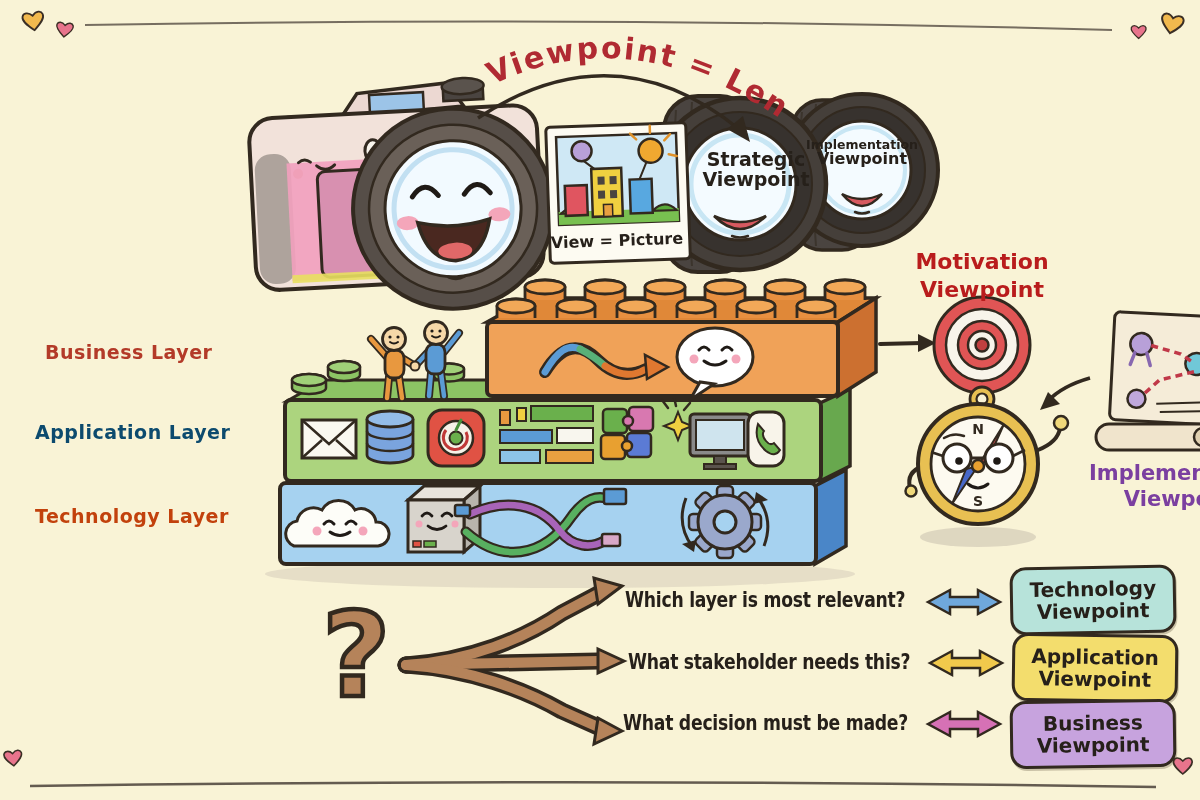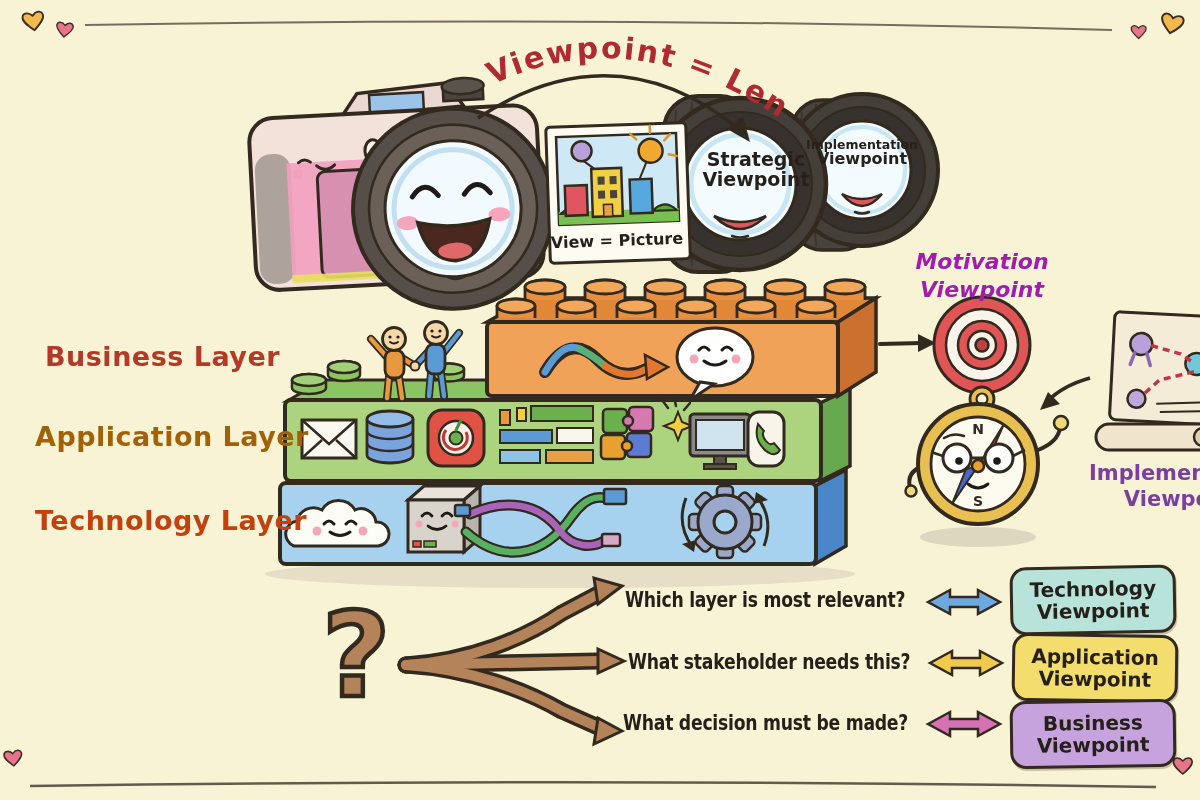--- a/index.html
+++ b/index.html
@@ -1,21 +1,21 @@
 <!DOCTYPE html>
 <html><head>
 <meta charset="utf-8">
 <style>
   html,body{margin:0;padding:0;overflow:hidden;}
   .stage{position:relative;width:1200px;height:800px;background:#f9f3d6;overflow:hidden;
          font-family:"DejaVu Sans","Liberation Sans",sans-serif;}
   .stage svg{position:absolute;left:0;top:0;}
   .txt{position:absolute;font-weight:bold;color:#26201a;white-space:nowrap;}
   .center{text-align:center;}
-  .layer-label{font-size:27px;letter-spacing:.5px;}
+  .layer-label{font-size:19px;letter-spacing:.5px;}
   .lens-text{line-height:1.05;}
   .q{font-size:21px;transform:scaleX(.82);transform-origin:left center;letter-spacing:-.3px;}
   .vbox{position:absolute;width:160px;height:62px;border:3.5px solid #32291f;border-radius:16px;
         display:flex;flex-direction:column;align-items:center;justify-content:center;
         font-weight:bold;font-size:20px;line-height:1.12;color:#26201a;box-shadow:1px 2px 0 rgba(60,45,25,.25);}
   .qmark{font-size:118px;font-weight:bold;color:#b5835a;-webkit-text-stroke:4.5px #32291f;line-height:1;}
   .purple2{line-height:1.25;font-size:22px;}
 </style>
 </head>
 <body>
@@ -396,24 +396,24 @@
   <div>Strategic</div>
   <div>Viewpoint</div>
 </div>
 <div class="txt center lens-text" style="left:800px;top:138px;width:124px;">
   <div style="font-size:12.5px;">Implementation</div>
   <div style="font-size:16px;">Viewpoint</div>
 </div>
 <div class="txt center" style="left:550px;top:231px;width:134px;font-size:16px;transform:rotate(-2deg);">View = Picture</div>
 
 <div class="txt layer-label" style="left: 45px; top: 341px; color: rgb(179, 58, 40);">Business Layer</div>
-<div class="txt layer-label" style="left: 35px; top: 421px; color: #a16207;">Application Layer</div>
+<div class="txt layer-label" style="left: 35px; top: 421px; color: #0c4a6e;">Application Layer</div>
 <div class="txt layer-label" style="left: 35px; top: 505px; color: #c2410c;">Technology Layer</div>
 
-<div class="txt center purple2" style="left: 897px; top: 248px; width: 170px; color: #a21caf; font-style: italic;">
+<div class="txt center purple2" style="left: 897px; top: 248px; width: 170px; color: #b91c1c;">
   <div>Motivation</div>
   <div>Viewpoint</div>
 </div>
 <div class="txt center purple2" style="left: 1078px; top: 460px; width: 210px; font-size: 21px; color: rgb(123, 63, 160);">
   <div>Implementation</div>
   <div>Viewpoint</div>
 </div>
 
 <div class="txt qmark" style="left:322px;top:596px;">?</div>
 

